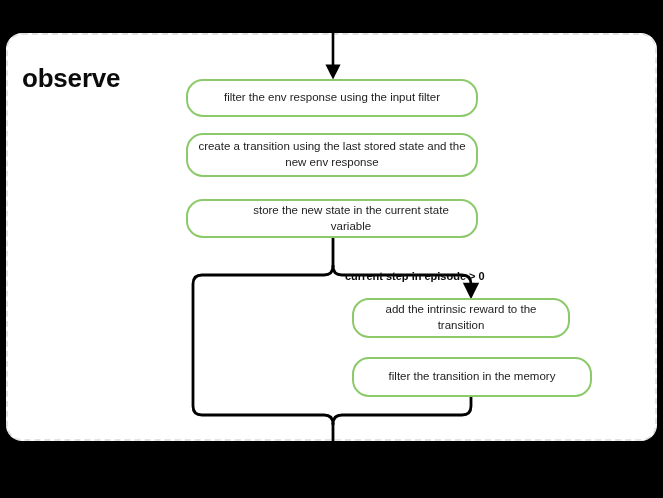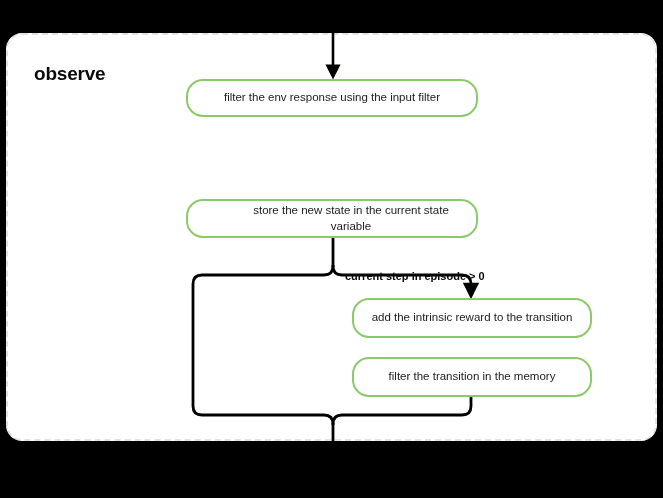--- a/index.html
+++ b/index.html
@@ -27,23 +27,23 @@
     top: 33px;
     width: 651px;
     height: 408px;
     background: #ffffff;
     border: 2px dashed #e2e2e2;
     border-radius: 16px;
     box-sizing: border-box;
   }
   .subgraph-title {
     position: absolute;
-    left: 34px;
+    left: 22px;
     top: 63px;
-    font-size: 19px;
+    font-size: 26px;
     font-weight: bold;
     color: #0b0b0b;
     letter-spacing: -0.2px;
     white-space: nowrap;
   }
   
   .node {
     position: absolute;
     box-sizing: border-box;
     background: #ffffff;
@@ -116,26 +116,29 @@
       <path d="M 333 424 L 333 452" stroke="#000000" stroke-width="2.8" fill="none" stroke-linecap="round"></path>
     </g>
   </svg>
 
   <div class="edge-label" style="left:345px; top:270px;">current step in episode &gt; 0</div>
 
   <div class="node" style="left:186px; top:79px; width:292px; height:38px;">
     <span>filter the env response using the input filter</span>
   </div>
 
+  <div class="node" style="left:186px; top:133px; width:292px; height:44px;">
+    <span>create a transition using the last stored state and the new env response</span>
+  </div>
 
   <div class="node" style="left:186px; top:199px; width:292px; height:39px;padding-left:48px;">
     <span>store the new state in the current state variable</span>
   </div>
 
-  <div class="node" style="left:352px; top:298px; width:240px; height:40px;">
+  <div class="node" style="left:352px; top:298px; width:218px; height:40px;">
     <span>add the intrinsic reward to the transition</span>
   </div>
 
   <div class="node" style="left:352px; top:357px; width:240px; height:40px;">
     <span>filter the transition in the memory</span>
   </div>
 
 </div>
 
 </body></html>

